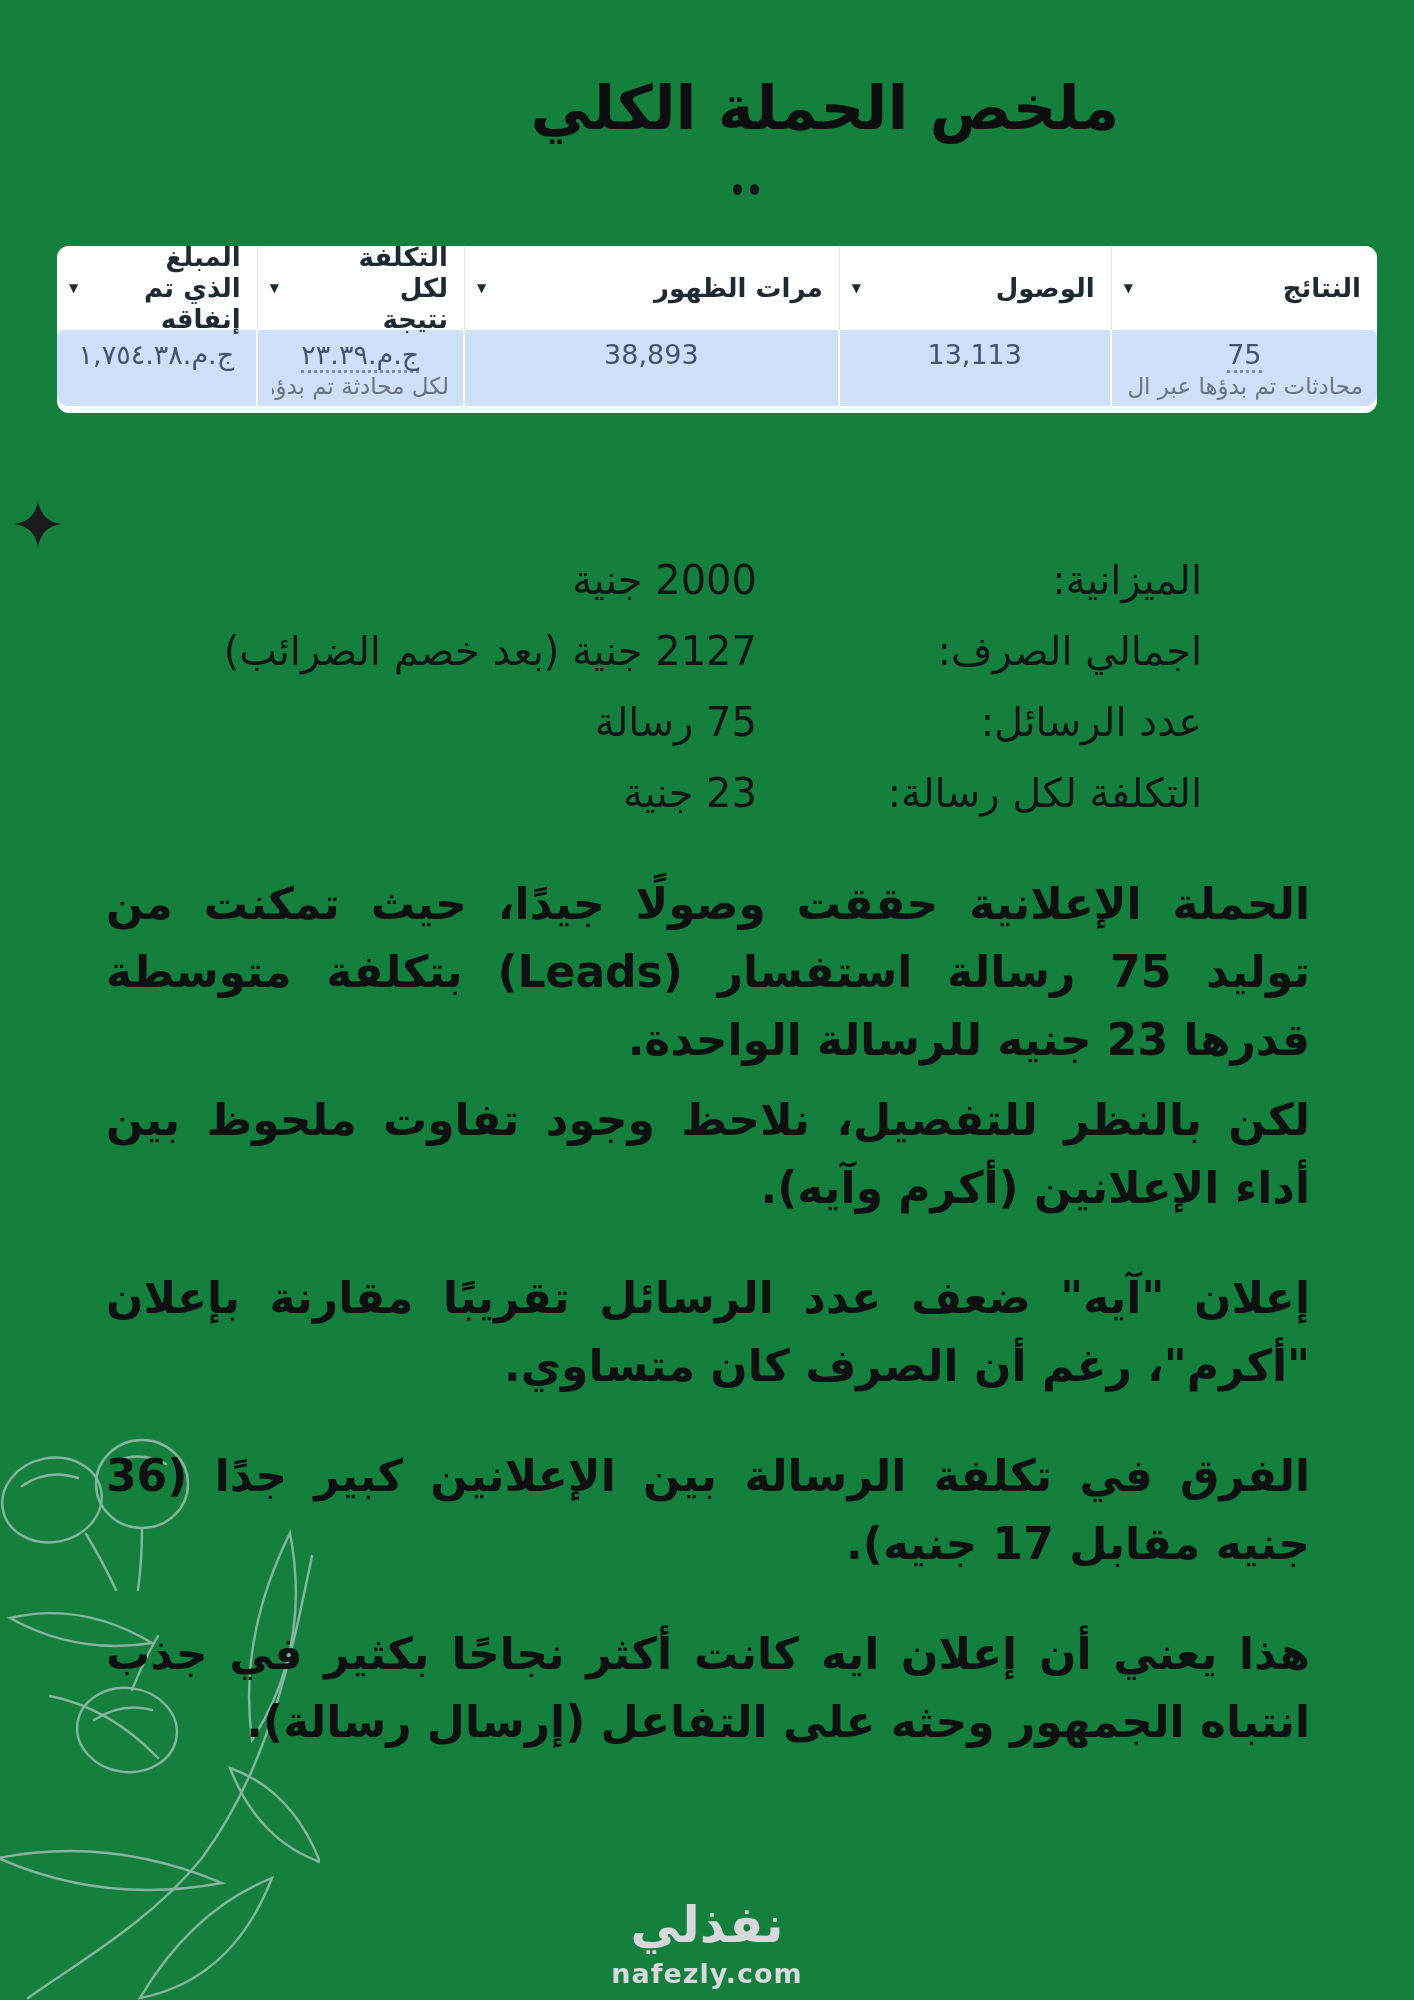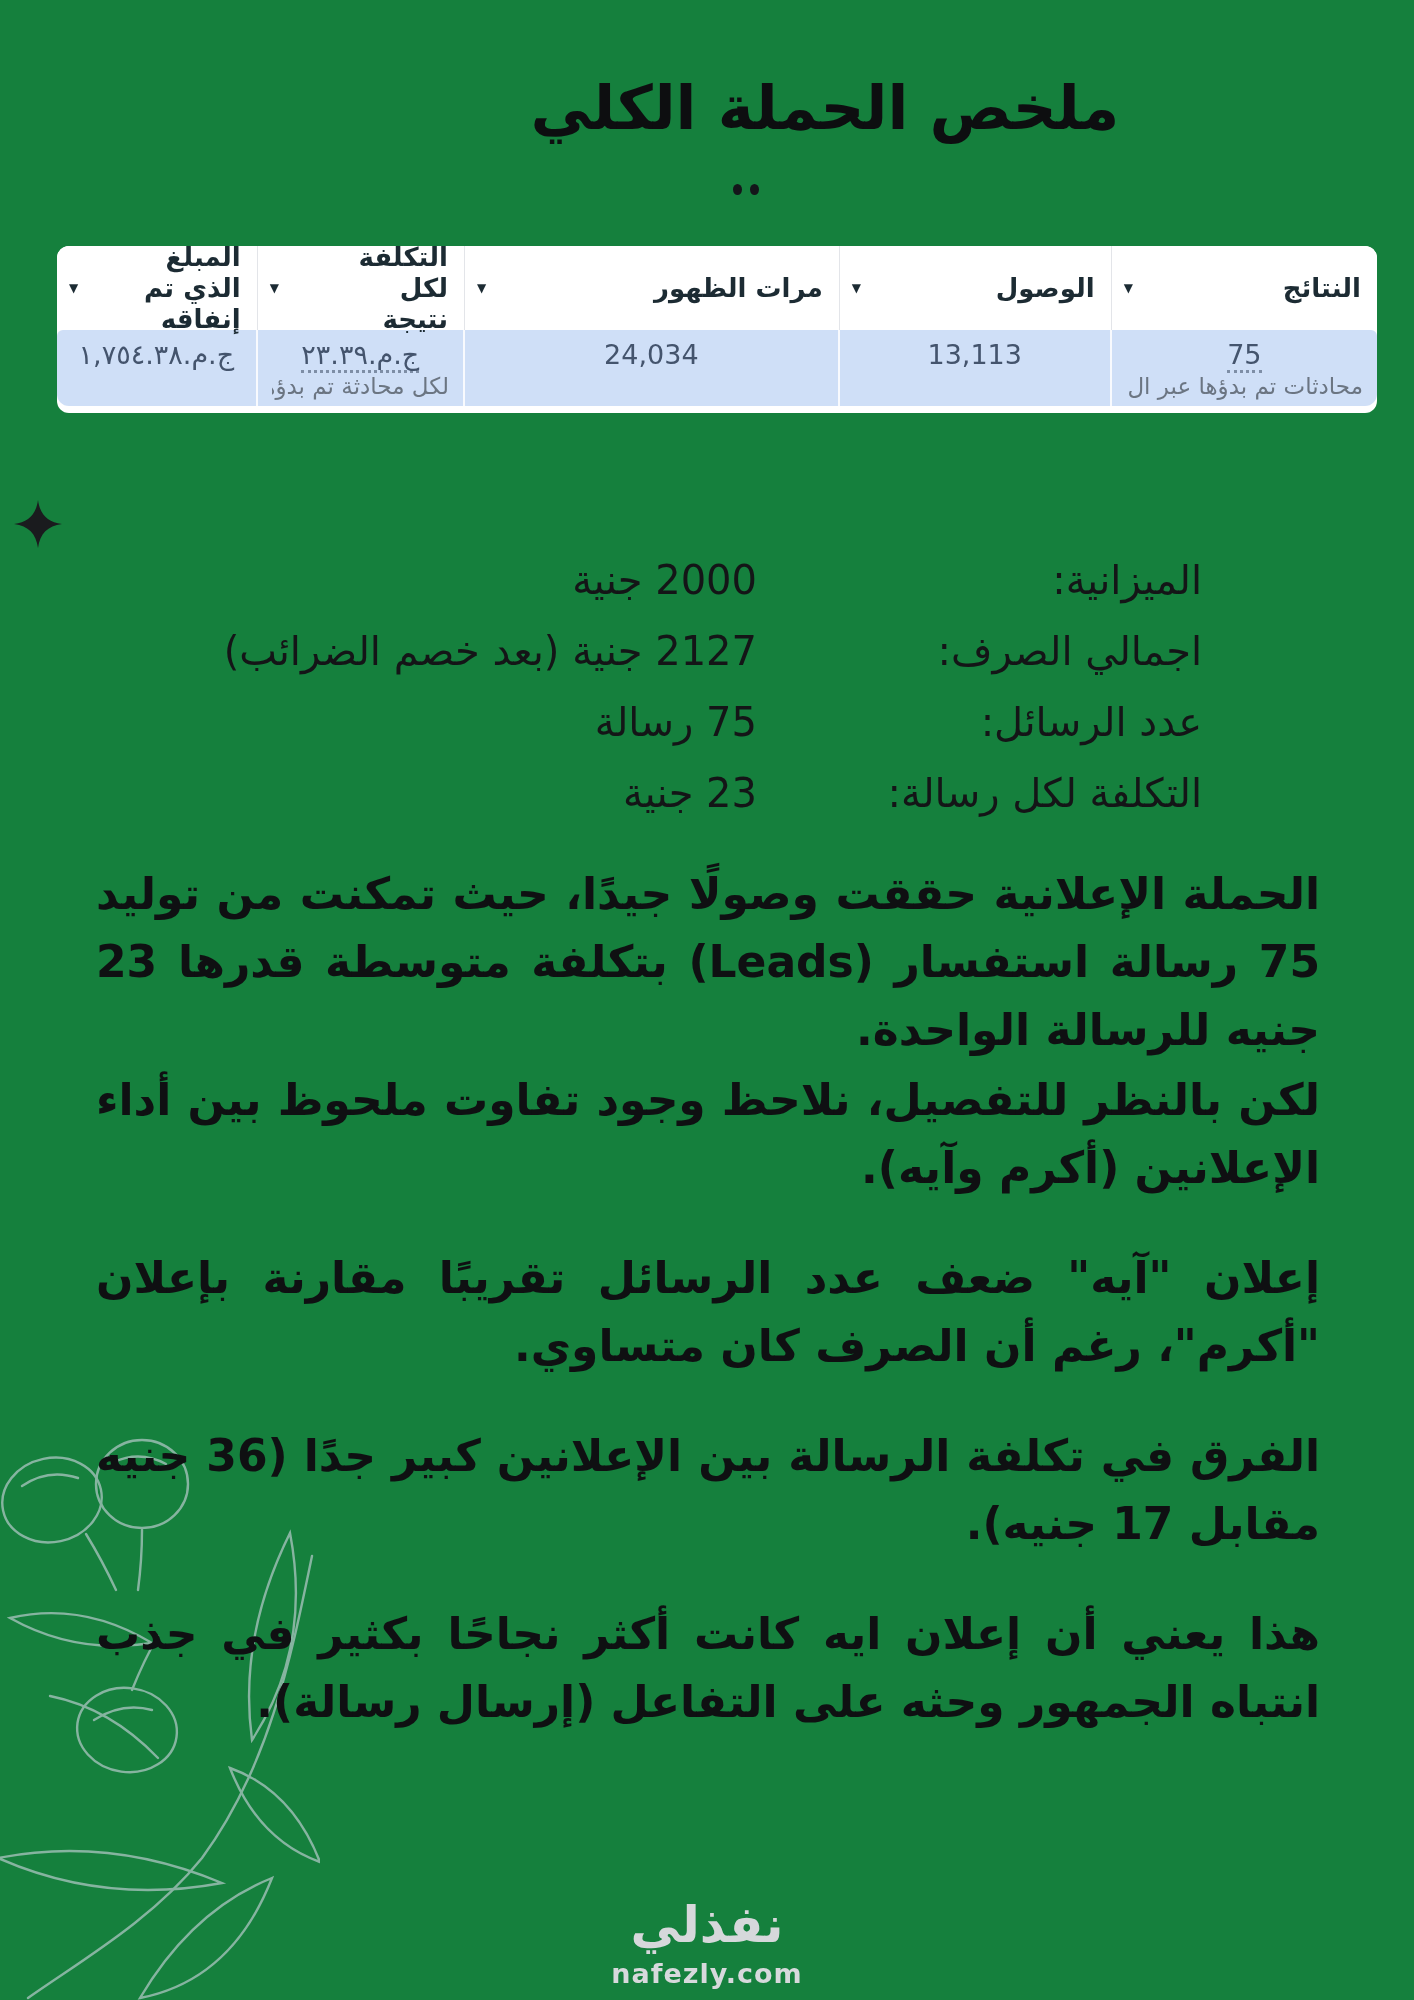--- a/index.html
+++ b/index.html
@@ -73,21 +73,21 @@
   .stat-row{display:flex;}
   .stat-label{
     flex:0 0 445px;font-size:40px;color:#141517;
     line-height:71px;white-space:nowrap;
   }
   .stat-value{font-size:40px;color:#141517;line-height:71px;white-space:nowrap;}
 
   
   .paras{position:absolute;left:94px;top:858px;width:1228px;}
   .paras p{
-    margin:2px;font-size:44px;font-weight:bold;color:#0f1012;
+    margin:12px;font-size:44px;font-weight:bold;color:#0f1012;
     line-height:68px;text-align:justify;
   }
   .paras p.gap{margin-top:42px;}
 
   
   .watermark{position:absolute;top:1896px;left:0;width:100%;text-align:center;}
   .wm-logo{font-size:50px;font-weight:bold;color:#d6d8db;line-height:58px;}
   .wm-domain{font-size:27px;font-weight:bold;color:#d7d9dc;letter-spacing:1px;margin-top:4px;}
 </style>
 </head>
@@ -148,21 +148,21 @@
     </div>
     <div class="trow">
       <div class="td col-results">
         <div class="val"><span class="dotted">75</span></div>
         <div class="sub">محادثات تم بدؤها عبر ال...</div>
       </div>
       <div class="td col-reach">
         <div class="val">13,113</div>
       </div>
       <div class="td col-impressions">
-        <div class="val">24,034</div>
+        <div class="val">38,893</div>
       </div>
       <div class="td col-cost">
         <div class="val"><span class="dotted">ج.م.٢٣.٣٩</span></div>
         <div class="sub">لكل محادثة تم بدؤها عب...</div>
       </div>
       <div class="td col-amount">
         <div class="val">ج.م.١,٧٥٤.٣٨</div>
       </div>
     </div>
   </div>

